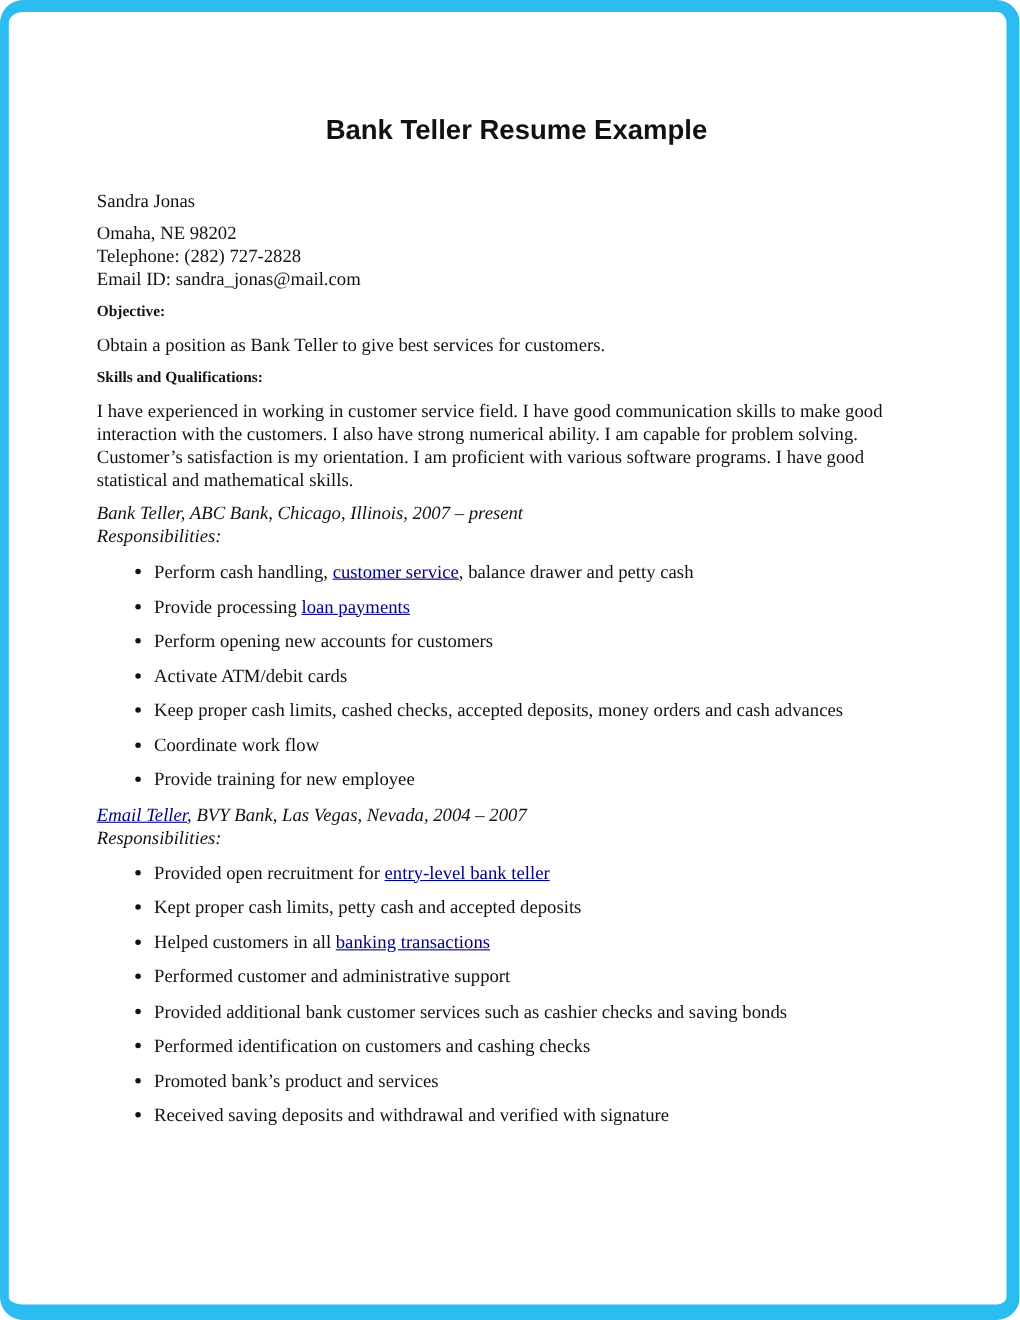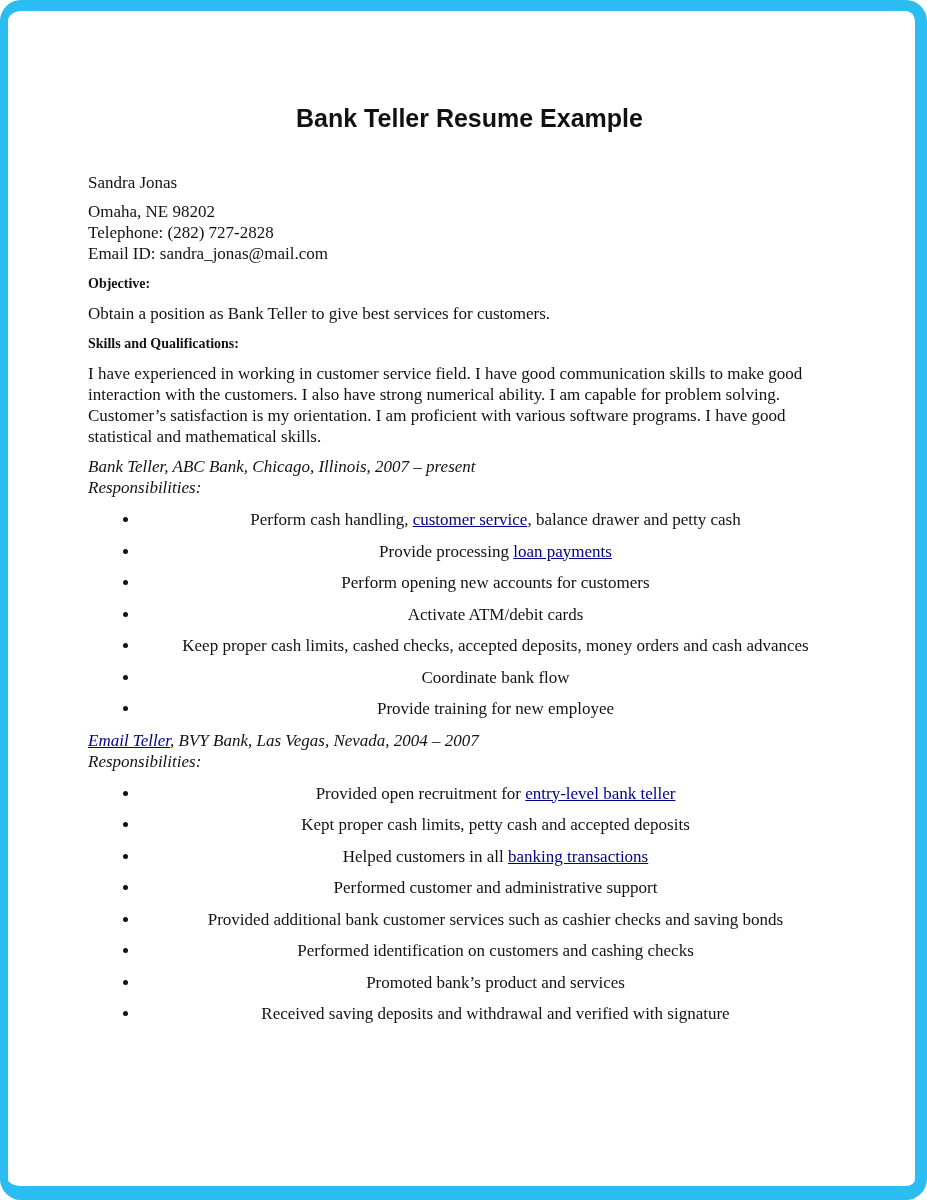--- a/index.html
+++ b/index.html
@@ -43,21 +43,20 @@
   .job-title, .resp-label {
     margin: 9px 0 0 0;
     font-style: italic;
     line-height: 21px;
   }
   .resp-label { margin: 0; }
   ul.resp-list {
     margin: 11px 0 0 0;
     padding: 0 0 0 52px;
     list-style-type: disc;
-    text-align: center;
   }
   ul.resp-list li { margin: 10.5px 0; }
   a.link {
     color: #00008b;
     text-decoration: underline;
   }
 </style>
 </head>
 <body>
 
@@ -83,21 +82,21 @@
     <div id="jobs">
         <div>
           <p class="job-title"><span>Bank Teller, ABC Bank, Chicago, Illinois, 2007 – present</span></p>
           <p class="resp-label">Responsibilities:</p>
           <ul class="resp-list">
             <li><span>Perform cash handling, </span><a class="link" href="#">customer service</a><span>, balance drawer and petty cash</span></li>
             <li><span>Provide processing </span><a class="link" href="#">loan payments</a></li>
             <li><span>Perform opening new accounts for customers</span></li>
             <li><span>Activate ATM/debit cards</span></li>
             <li><span>Keep proper cash limits, cashed checks, accepted deposits, money orders and cash advances</span></li>
-            <li><span>Coordinate bank flow</span></li>
+            <li><span>Coordinate work flow</span></li>
             <li><span>Provide training for new employee</span></li>
           </ul>
         </div>
         <div>
           <p class="job-title"><a class="link" href="#">Email Teller</a><span>, BVY Bank, Las Vegas, Nevada, 2004 – 2007</span></p>
           <p class="resp-label">Responsibilities:</p>
           <ul class="resp-list">
             <li><span>Provided open recruitment for </span><a class="link" href="#">entry-level bank teller</a></li>
             <li><span>Kept proper cash limits, petty cash and accepted deposits</span></li>
             <li><span>Helped customers in all </span><a class="link" href="#">banking transactions</a></li>

